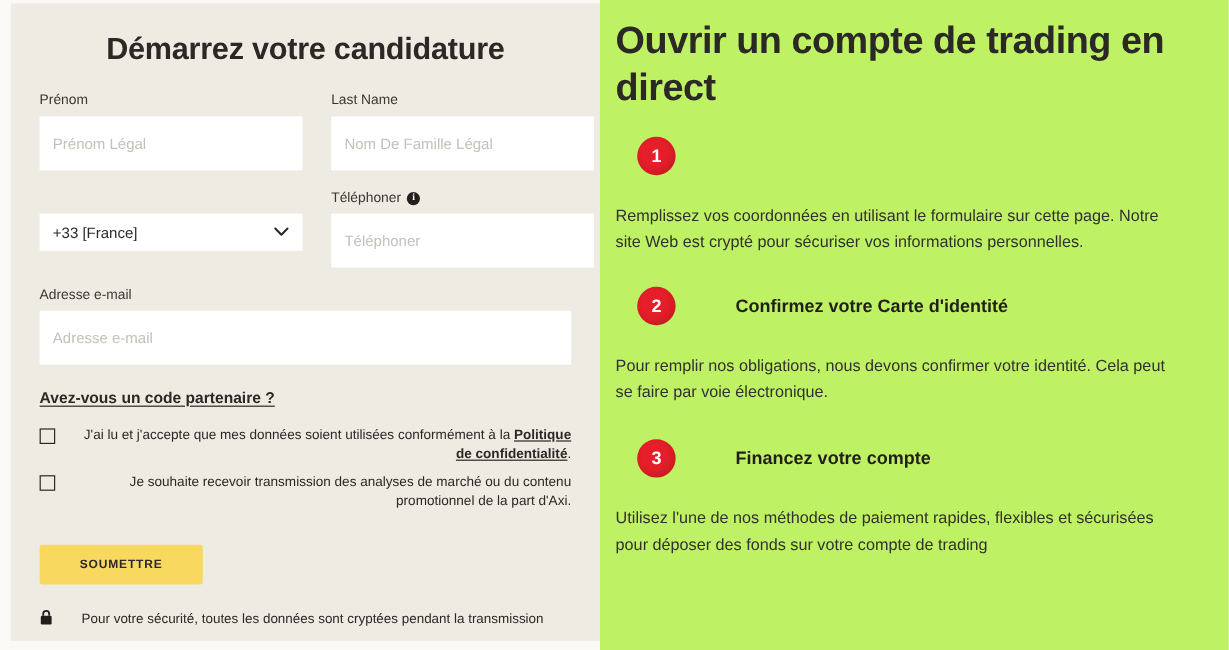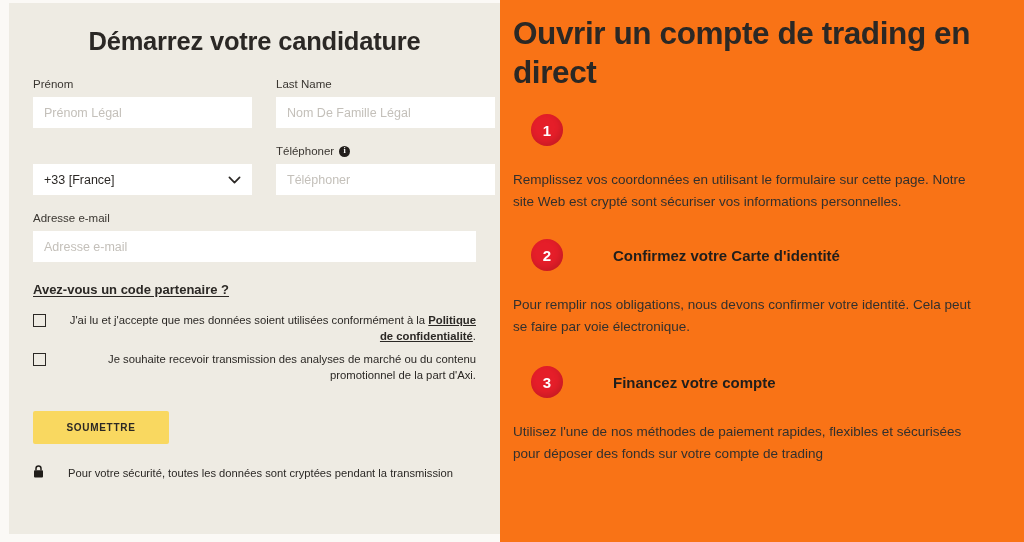--- a/index.html
+++ b/index.html
@@ -86,21 +86,21 @@
     background: #231F1C;
     color: #fff;
     font-size: 8px;
     font-weight: 700;
     font-family: "Liberation Serif", serif;
     line-height: 1;
   }
 
   .text-input {
     width: 100%;
-    height: 31px;
+    height: 45px;
     box-sizing: border-box;
     border: none;
     background: #FFFFFF;
     padding: 0 11px;
     font-size: 12.5px;
     color: #2B2825;
     font-family: "Liberation Sans", sans-serif;
     outline: none;
   }
   .text-input::placeholder { color: #C4C0BA; }
@@ -196,21 +196,21 @@
     align-items: center;
     gap: 24px;
     font-size: 11.2px;
     color: #2B2825;
   }
 
   
   .right-wrap {
     flex: 1 1 auto;
     height: 542px;
-    background: #f97316;
+    background: #bef264;
     box-sizing: border-box;
     padding: 14px 40px 0 13px;
   }
   .right-title {
     margin: 0;
     font-size: 31.5px;
     line-height: 39px;
     font-weight: 700;
     color: #2B2825;
     letter-spacing: -0.4px;
@@ -344,21 +344,21 @@
   </div>
 
   <div class="right-wrap">
 
     <h2 class="right-title">Ouvrir un compte de trading en direct</h2>
 
     <div class="step">
       <div class="step-head">
         <div class="badge">1</div>
       </div>
-      <div class="step-body">Remplissez vos coordonnées en utilisant le formulaire sur cette page. Notre site Web est crypté sont sécuriser vos informations personnelles.</div>
+      <div class="step-body">Remplissez vos coordonnées en utilisant le formulaire sur cette page. Notre site Web est crypté pour sécuriser vos informations personnelles.</div>
     </div>
 
     <div class="step step2">
       <div class="step-head">
         <div class="badge">2</div>
         <div class="step-title">Confirmez votre Carte d'identité</div>
       </div>
       <div class="step-body">Pour remplir nos obligations, nous devons confirmer votre identité. Cela peut se faire par voie électronique.</div>
     </div>
 

